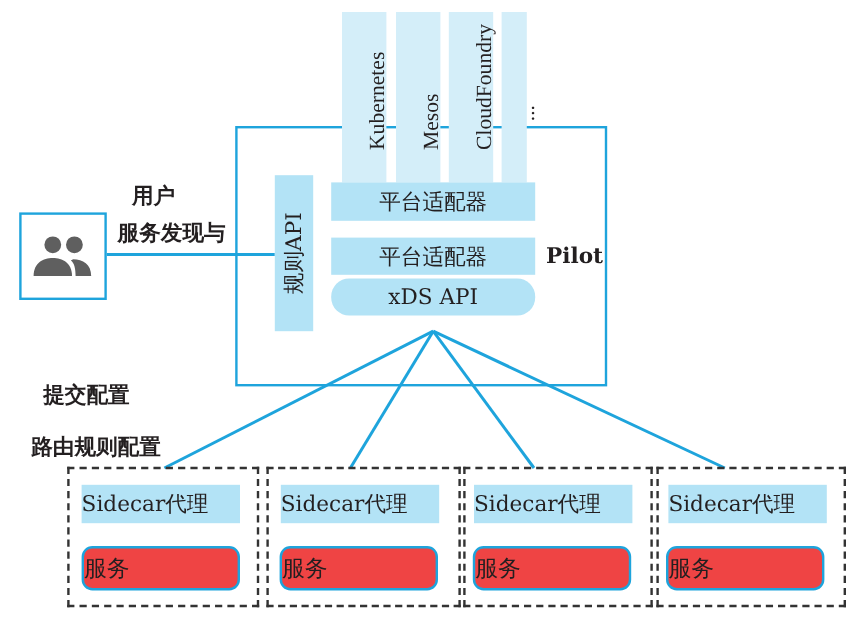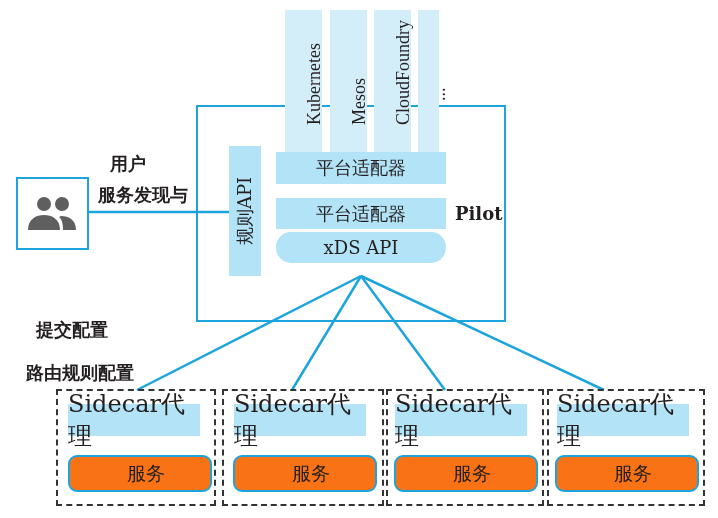--- a/index.html
+++ b/index.html
@@ -10,23 +10,23 @@
                    transform: rotate(-90deg); white-space: nowrap; font-size: 18px;
                    font-family: "Liberation Serif", serif; }
   .block { position: absolute; background: #b3e3f6; display: flex; align-items: center;
            justify-content: center; font-size: 18px; }
   .pilot-box { position: absolute; left: 196px; top: 105px; width: 306px; height: 213px;
                border: 2.5px solid #1ea4dc; }
   .user-box { position: absolute; left: 16px; top: 177px; width: 69px; height: 69px;
               border: 2.5px solid #1ea4dc; background: #fff; }
   .dash-box { position: absolute; top: 389px; height: 117px; border: 2.5px dashed #333; box-sizing: border-box; }
   .sidecar { position: absolute; background: #b3e3f6; height: 32px; display: flex; align-items: center;
-             font-size: 24px; }
+             font-size: 18px; }
   .service { position: absolute; height: 33px; border: 2px solid #1ea4dc; border-radius: 9px;
-             background: #f97316; display: flex; align-items: center; justify-content: center; font-size: 19px; padding-left: 12px; }
+             background: #ef4444; display: flex; align-items: center; justify-content: flex-start; font-size: 19px; }
   .label { position: absolute; font-size: 18px; line-height: 27px; text-align: left; white-space: nowrap; font-weight: bold; }
   svg.lines { position: absolute; left: 0; top: 0; }
 </style>
 </head>
 <body>
 
 <svg class="lines" width="718" height="518">
   <line x1="87" y1="212" x2="229" y2="212" stroke="#1ea4dc" stroke-width="2.5"></line>
   <line x1="361" y1="276" x2="137" y2="390" stroke="#1ea4dc" stroke-width="2.5"></line>
   <line x1="361" y1="276" x2="292" y2="390" stroke="#1ea4dc" stroke-width="2.5"></line>

